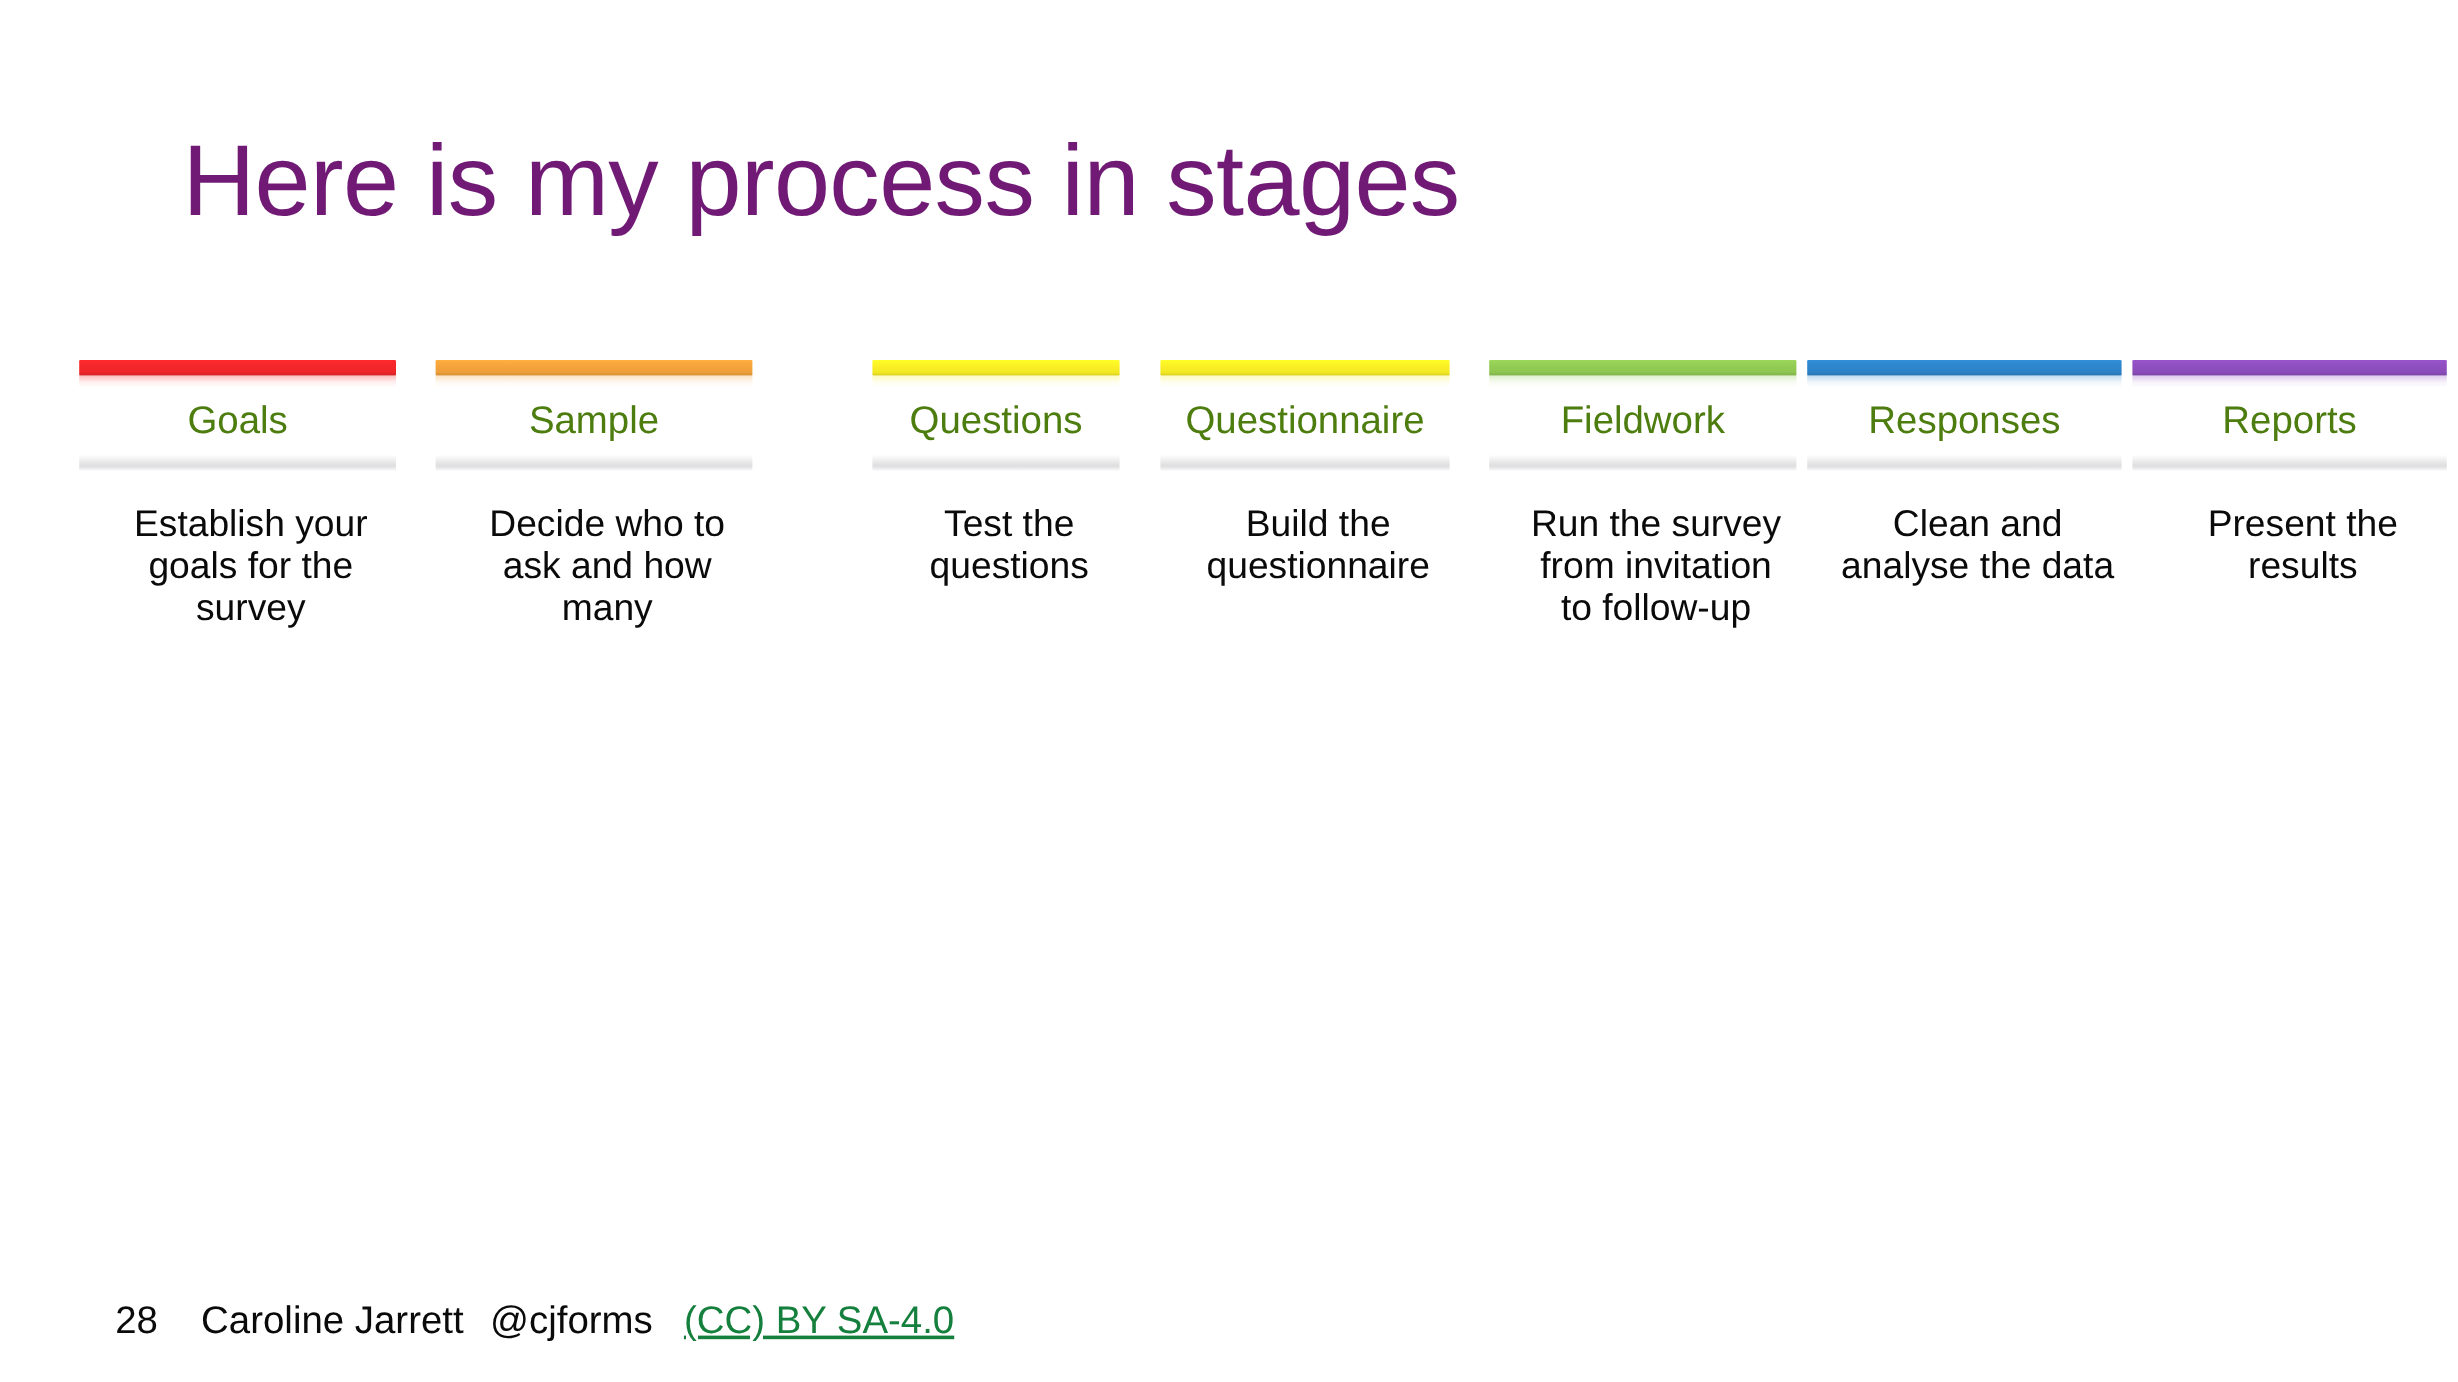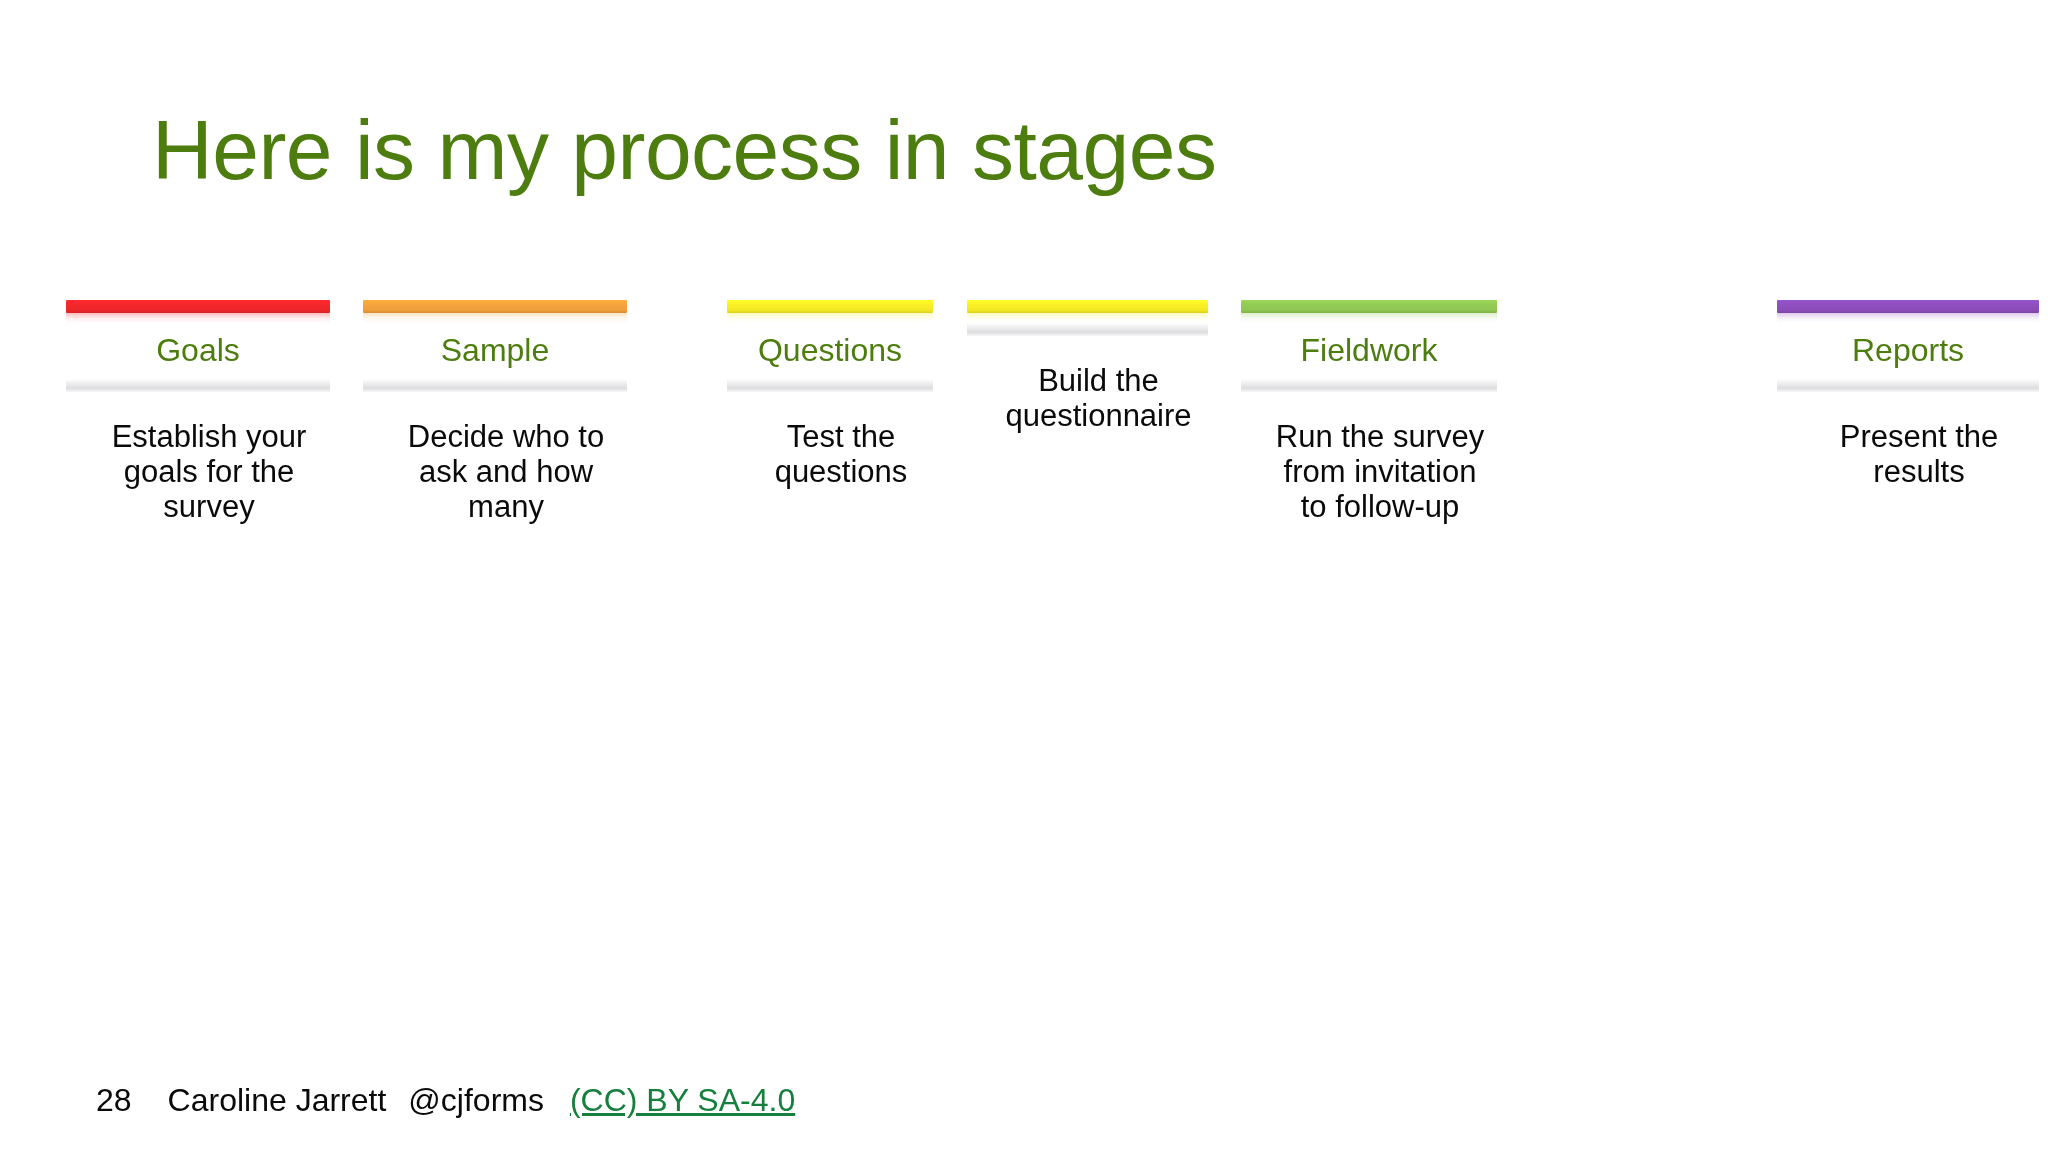--- a/index.html
+++ b/index.html
@@ -17,21 +17,21 @@
 
   
   .slide-title {
     position: absolute;
     left: 152px;
     top: 108px;
     font-size: 84px;
     line-height: 1.0;
     font-weight: 400;
     letter-spacing: -0.5px;
-    color: #4d7c0f;
+    color: #701a75;
     white-space: nowrap;
   }
 
   
   .stages {
     position: absolute;
     left: 0;
     top: 300px;
     width: 2048px;
     height: 300px;
@@ -131,32 +131,40 @@
     <div class="stage-bar" style="background: linear-gradient(rgb(255, 254, 39) 0%, rgb(251, 240, 37) 38%, rgb(243, 233, 36) 78%, rgb(216, 206, 32) 100%);"></div>
     <div class="stage-bar-fade" style="background: linear-gradient(rgba(251, 240, 37, 0.3) 0%, rgba(251, 240, 37, 0.07) 55%, rgba(255, 255, 255, 0) 100%);"></div>
     <div class="stage-header">Questions</div>
     <div class="stage-underbar"></div>
     <div class="stage-body">Test the questions</div>
   </div>
 
   <div class="stage" style="left:967px; width:241px;">
     <div class="stage-bar" style="background: linear-gradient(rgb(255, 254, 39) 0%, rgb(251, 240, 37) 38%, rgb(243, 233, 36) 78%, rgb(216, 206, 32) 100%);"></div>
     <div class="stage-bar-fade" style="background: linear-gradient(rgba(251, 240, 37, 0.3) 0%, rgba(251, 240, 37, 0.07) 55%, rgba(255, 255, 255, 0) 100%);"></div>
+    <div class="stage-header">Questionnaire</div>
     <div class="stage-underbar"></div>
     <div class="stage-body">Build the questionnaire</div>
   </div>
 
   <div class="stage" style="left:1241px; width:256px;">
     <div class="stage-bar" style="background: linear-gradient(rgb(155, 216, 89) 0%, rgb(146, 204, 84) 38%, rgb(142, 198, 81) 78%, rgb(126, 175, 72) 100%);"></div>
     <div class="stage-bar-fade" style="background: linear-gradient(rgba(146, 204, 84, 0.3) 0%, rgba(146, 204, 84, 0.07) 55%, rgba(255, 255, 255, 0) 100%);"></div>
     <div class="stage-header">Fieldwork</div>
     <div class="stage-underbar"></div>
     <div class="stage-body">Run the survey from invitation to follow-up</div>
   </div>
 
+  <div class="stage" style="left:1506px; width:262px;">
+    <div class="stage-bar" style="background: linear-gradient(rgb(49, 142, 216) 0%, rgb(46, 134, 204) 38%, rgb(45, 130, 198) 78%, rgb(40, 115, 175) 100%);"></div>
+    <div class="stage-bar-fade" style="background: linear-gradient(rgba(46, 134, 204, 0.3) 0%, rgba(46, 134, 204, 0.07) 55%, rgba(255, 255, 255, 0) 100%);"></div>
+    <div class="stage-header">Responses</div>
+    <div class="stage-underbar"></div>
+    <div class="stage-body">Clean and analyse the data</div>
+  </div>
 
   <div class="stage" style="left:1777px; width:262px;">
     <div class="stage-bar" style="background: linear-gradient(rgb(152, 84, 204) 0%, rgb(143, 79, 192) 38%, rgb(139, 77, 186) 78%, rgb(123, 68, 165) 100%);"></div>
     <div class="stage-bar-fade" style="background: linear-gradient(rgba(143, 79, 192, 0.3) 0%, rgba(143, 79, 192, 0.07) 55%, rgba(255, 255, 255, 0) 100%);"></div>
     <div class="stage-header">Reports</div>
     <div class="stage-underbar"></div>
     <div class="stage-body">Present the results</div>
   </div>
 
 </div>

